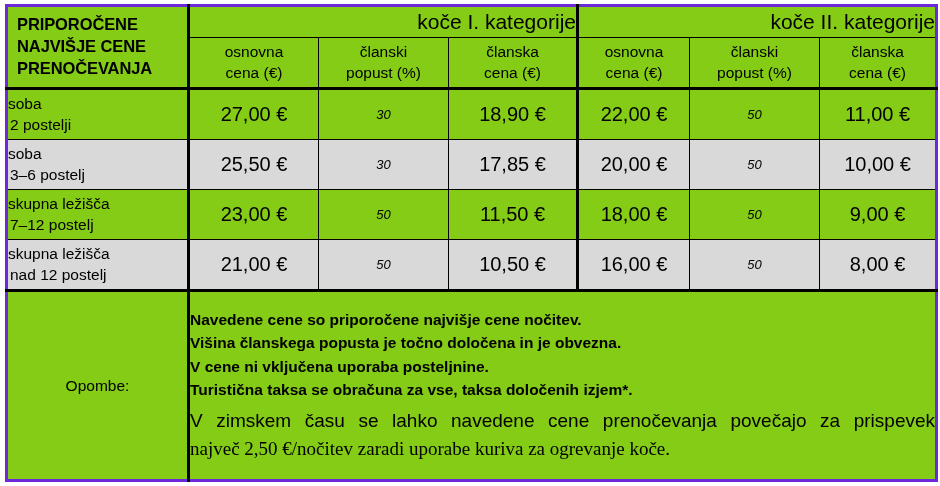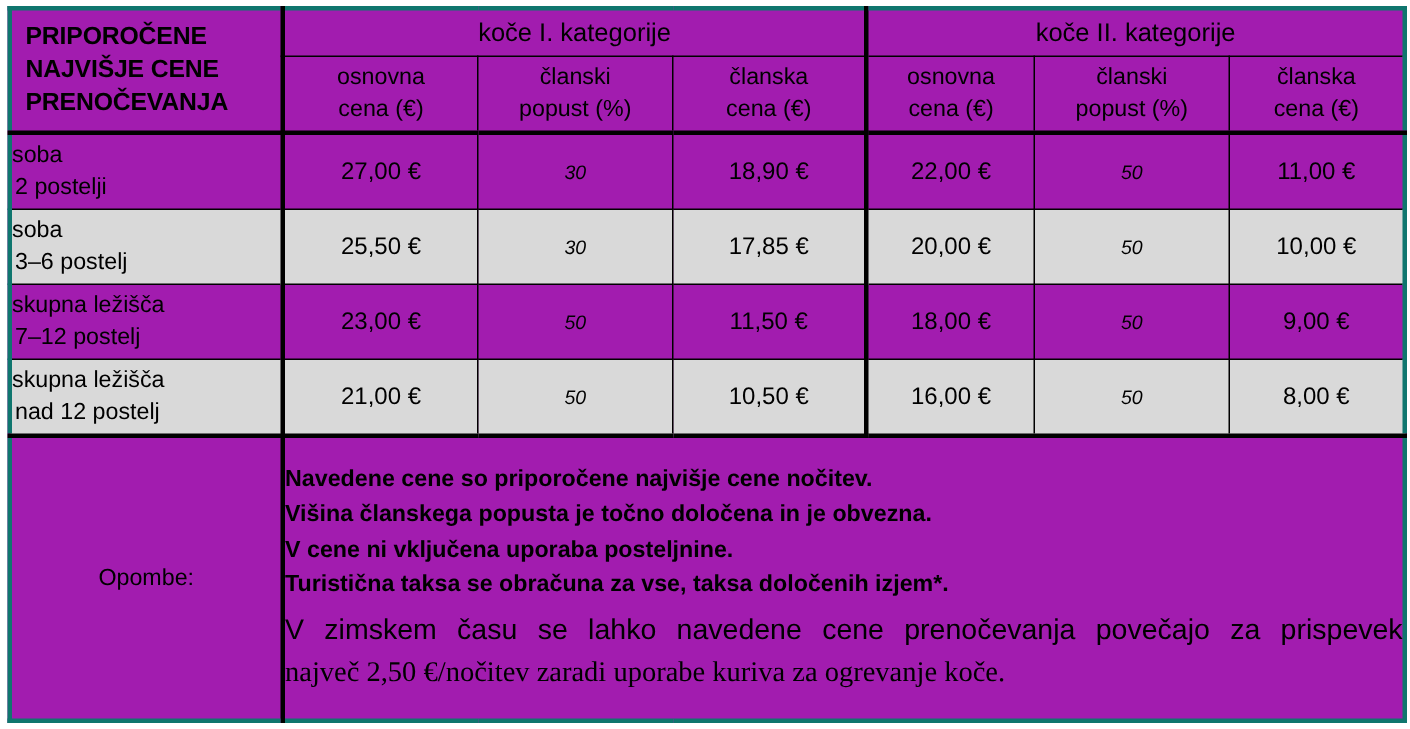--- a/index.html
+++ b/index.html
@@ -21,22 +21,22 @@
     height: 486px;
     box-sizing: border-box;
     padding: 4px 5px 4px 5px;
   }
 
   table.price-table {
     width: 930px;
     height: 478px;
     border-collapse: collapse;
     table-layout: fixed;
-    border: 3px solid #0f766e;
-    background: #a21caf;
+    border: 3px solid #6d28d9;
+    background: #84cc16;
   }
 
   table.price-table td,
   table.price-table th {
     border: 1px solid #000000;
     padding: 0;
     vertical-align: middle;
     font-weight: normal;
     background-clip: padding-box;
   }
@@ -73,23 +73,23 @@
   .th-title .title-text {
     display: block;
     font-weight: bold;
     font-size: 16.5px;
     line-height: 1.33;
     letter-spacing: -0.1px;
     padding: 3px 6px 3px 9px;
     text-align: left;
   }
   .grp-head {
-    text-align: center;
-    font-weight: bold;
-    font-size: 17px;
+    text-align: right;
+    font-weight: bold;
+    font-size: 21px;
     height: 30px;
     line-height: 1.1;
   }
   .sub-head {
     text-align: center;
     font-size: 15.5px;
     line-height: 1.3;
     padding: 4px 2px 5px 2px;
   }
   .sub-head span {
@@ -106,21 +106,21 @@
     line-height: 1.32;
     padding: 3px 4px 4px 9px;
   }
   .row-label .l2 {
     display: block;
     padding-left: 2px;
   }
   .num-price {
     text-align: center;
     font-weight: bold;
-    font-size: 16px;
+    font-size: 20px;
   }
   .num-pct {
     text-align: center;
     font-style: italic;
     font-size: 13px;
   }
 
   
   .notes-label {
     vertical-align: top;

